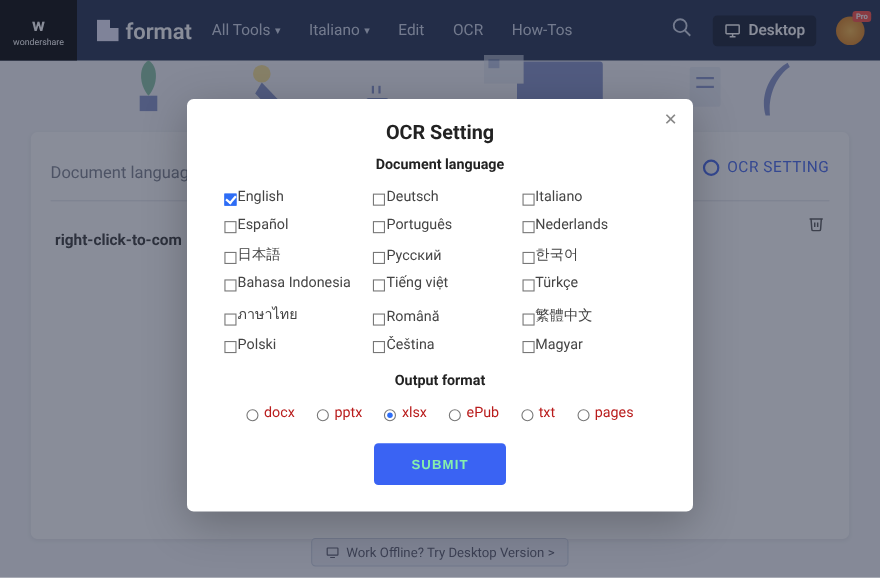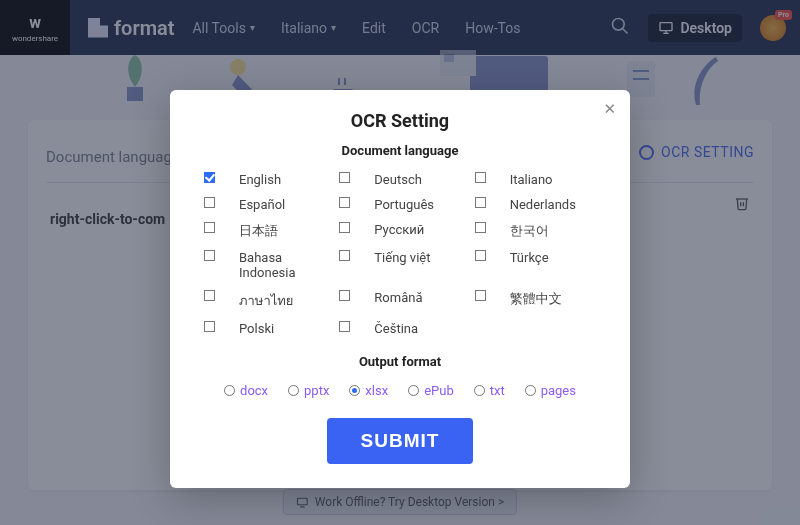--- a/index.html
+++ b/index.html
@@ -129,29 +129,29 @@
   background: #fff;
   border-radius: 6px;
   box-shadow: 0 10px 40px rgba(0,0,0,0.25);
   padding: 20px 34px 24px;
   position: relative;
 }
 .modal-close { position: absolute; top: 10px; right: 14px; color: #888; font-size: 15px; cursor: pointer; }
 .modal h2 { text-align: center; font-size: 18px; font-weight: 700; color: #222; margin-bottom: 12px; }
 .modal h3 { text-align: center; font-size: 13px; font-weight: 700; color: #222; margin-bottom: 14px; }
 .langs { display: grid; grid-template-columns: repeat(3, 1fr); gap: 10px 14px; margin-bottom: 18px;}
-.lang { display: flex; align-items: flex-start; gap: 24px; font-size: 13px; color: #444; cursor: pointer; }
+.lang { display: flex; align-items: flex-end; gap: 1px; font-size: 13px; color: #444; cursor: pointer; }
 .chk { width: 11px; height: 11px; border: 1px solid #777; flex-shrink: 0; position: relative; }
 .chk.checked { background: #2d6df6; border-color: #2d6df6; }
 .chk.checked::after { content: ""; position: absolute; left: 2px; top: -1px; width: 4px; height: 7px; border: solid #fff; border-width: 0 2px 2px 0; transform: rotate(40deg); }
 .formats { display: flex; justify-content: center; gap: 20px; margin-bottom: 20px; }
-.fmt { display: flex; align-items: center; gap: 5px; font-size: 13px; color: #8b5cf6; cursor: pointer; }
+.fmt { display: flex; align-items: flex-end; gap: 5px; font-size: 13px; color: #b91c1c; cursor: pointer; }
 .radio { width: 11px; height: 11px; border: 1px solid #777; border-radius: 50%; position: relative; flex-shrink:0;}
 .radio.checked::after { content: ""; position: absolute; inset: 2px; background: #2d6df6; border-radius: 50%; }
-.submit-btn { display: block; margin: 0 auto; background: #3a63f3; color: #ffffff; font-weight: 700; letter-spacing: 1px; border: none; border-radius: 4px; padding: 12px 34px; font-size: 19px; cursor: pointer; }
+.submit-btn { display: block; margin: 0 auto; background: #3a63f3; color: #86efac; font-weight: 700; letter-spacing: 1px; border: none; border-radius: 4px; padding: 12px 34px; font-size: 12px; cursor: pointer; }
 </style>
 </head>
 <body>
 
 <div class="topbar">
   <div class="wondershare-badge">
     <div class="ws-logo">w</div>
     <div>wondershare</div>
   </div>
   <div class="brand">
@@ -318,20 +318,24 @@
           <span>繁體中文</span>
         </div>
         <div class="lang">
           <span class="chk"></span>
           <span>Polski</span>
         </div>
         <div class="lang">
           <span class="chk"></span>
           <span>Čeština</span>
         </div>
+        <div class="lang">
+          <span class="chk"></span>
+          <span>Magyar</span>
+        </div>
       </div>
     <h3>Output format</h3>
     <div class="formats" id="formats">
         <div class="fmt">
           <span class="radio"></span>
           <span>docx</span>
         </div>
         <div class="fmt">
           <span class="radio"></span>
           <span>pptx</span>

